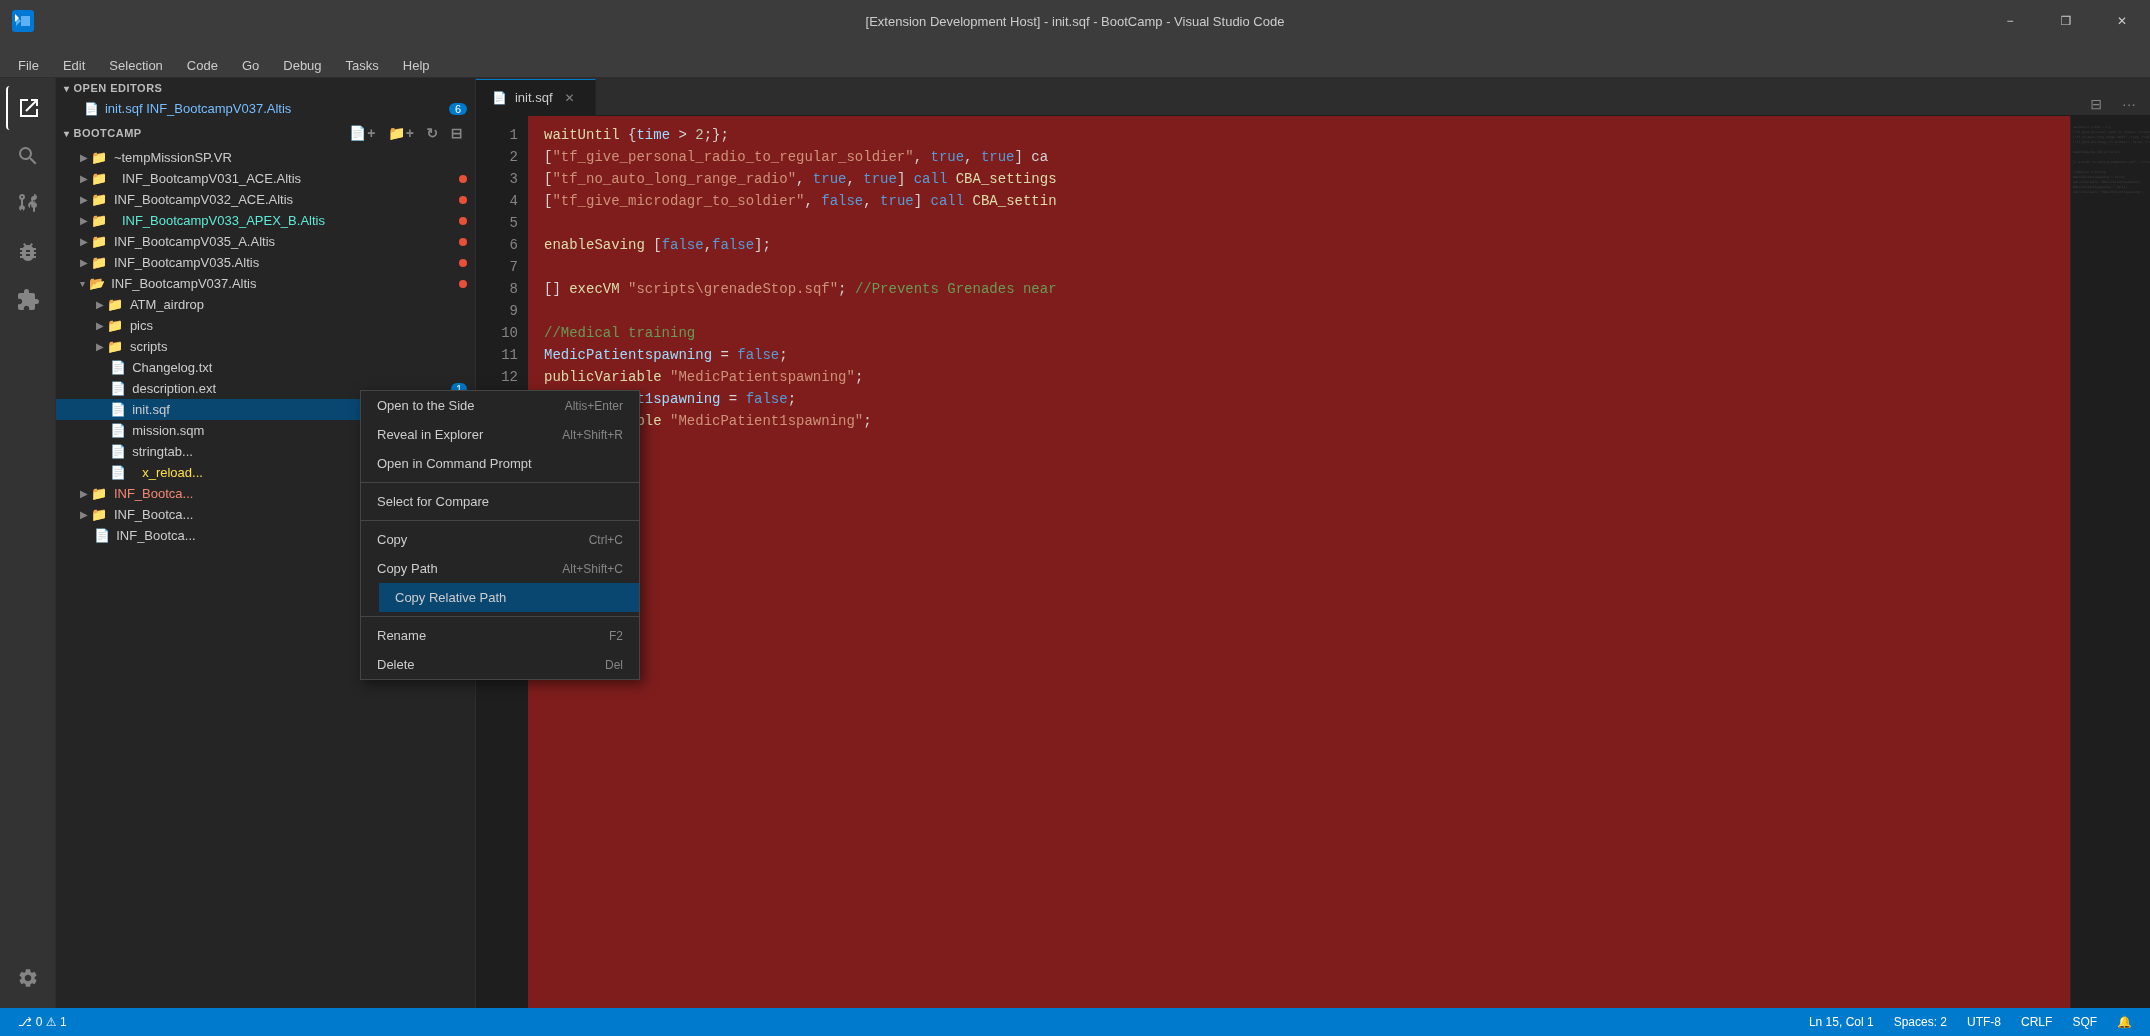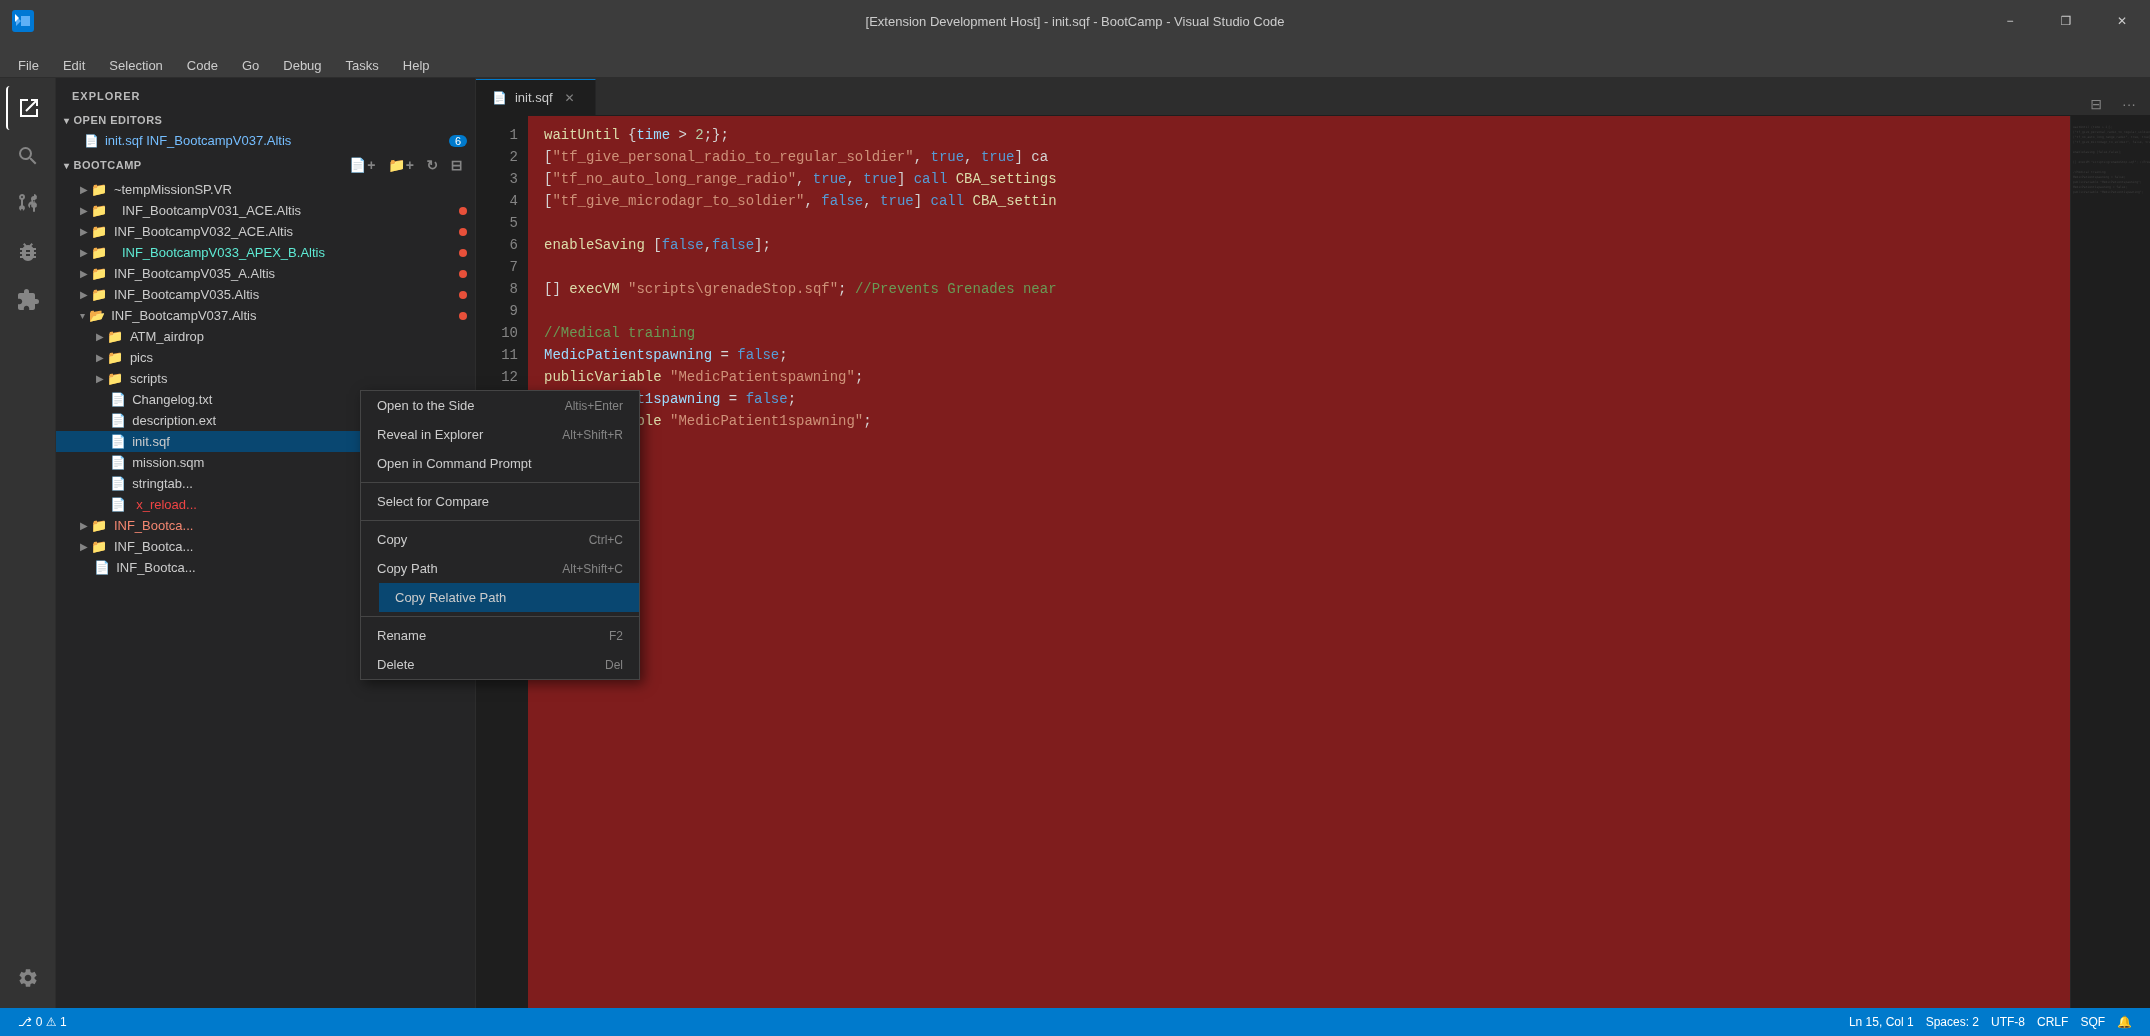--- a/index.html
+++ b/index.html
@@ -388,21 +388,21 @@
       display: flex;
       align-items: center;
       gap: 4px;
       cursor: pointer;
       padding: 0 6px;
       height: 100%;
     }
     #status-right {
       margin-left: auto;
       display: flex;
-      gap: 0;
+      gap: 8px;
     }
   </style>
 </head>
 <body>
 
 <div id="title-bar">
   <div class="logo">
     <svg width="18" height="18" viewBox="0 0 18 18" fill="none">
       <path d="M2 4l5 5-5 5V4zm5 0h9v10H7V4z" fill="#75beff" opacity="0.8"></path>
       <path d="M1 2l4 4-4 4V2z" fill="white"></path>
@@ -459,21 +459,20 @@
       <div id="activity-bar-bottom">
         <div class="activity-icon" title="Settings">
           <svg width="22" height="22" viewBox="0 0 24 24" fill="currentColor">
               <path d="M19.14 12.94c.04-.3.06-.61.06-.94s-.02-.64-.07-.94l2.03-1.58c.18-.14.23-.41.12-.61l-1.92-3.32c-.12-.22-.37-.29-.59-.22l-2.39.96c-.5-.38-1.03-.7-1.62-.94l-.36-2.54c-.04-.24-.24-.41-.48-.41h-3.84c-.24 0-.43.17-.47.41l-.36 2.54c-.59.24-1.13.57-1.62.94l-2.39-.96c-.22-.08-.47 0-.59.22L2.74 8.87c-.12.21-.08.47.12.61l2.03 1.58c-.05.3-.07.62-.07.94s.02.64.07.94l-2.03 1.58c-.18.14-.23.41-.12.61l1.92 3.32c.12.22.37.29.59.22l2.39-.96c.5.38 1.03.7 1.62.94l.36 2.54c.05.24.24.41.48.41h3.84c.24 0 .44-.17.47-.41l.36-2.54c.59-.24 1.13-.56 1.62-.94l2.39.96c.22.08.47 0 .59-.22l1.92-3.32c.12-.22.07-.47-.12-.61l-2.01-1.58zM12 15.6c-1.98 0-3.6-1.62-3.6-3.6s1.62-3.6 3.6-3.6 3.6 1.62 3.6 3.6-1.62 3.6-3.6 3.6z"></path>
             </svg>
         </div>
       </div>
     </div>
 
     <div id="sidebar">
-      <div id="explorer-header">Explorer</div>
 
       <div id="open-editors-section">
         <div class="section-header">
           <span class="arrow">▾</span>
           <span>Open Editors</span>
         </div>
         <div class="open-editor-item">
           <span class="file-icon">📄</span>
           <span class="file-name">init.sqf INF_BootcampV037.Altis</span>
           <span class="badge">6</span>
@@ -571,21 +570,21 @@
           <span style="margin-left:6px;">mission.sqm</span>
         </div>
         <div class="tree-item depth-2">
           <span style="margin-right:4px; opacity:0;">▶</span>
           <span>📄</span>
           <span style="margin-left:6px;">stringtab...</span>
         </div>
         <div class="tree-item depth-2">
           <span style="margin-right:4px; opacity:0;">▶</span>
           <span>📄</span>
-          <span style="margin-left:10px; color:#ef4444;">x_reload...</span>
+          <span style="margin-left:16px; color:#fde047;">x_reload...</span>
         </div>
         <div class="tree-item depth-1">
           <span class="arrow">▶</span>
           <span>📁</span>
           <span style="margin-left:6px; color:#f48771;">INF_Bootca...</span>
           <span class="dot-badge" style="background:#e8503a;"></span>
         </div>
         <div class="tree-item depth-1">
           <span class="arrow">▶</span>
           <span>📁</span>

